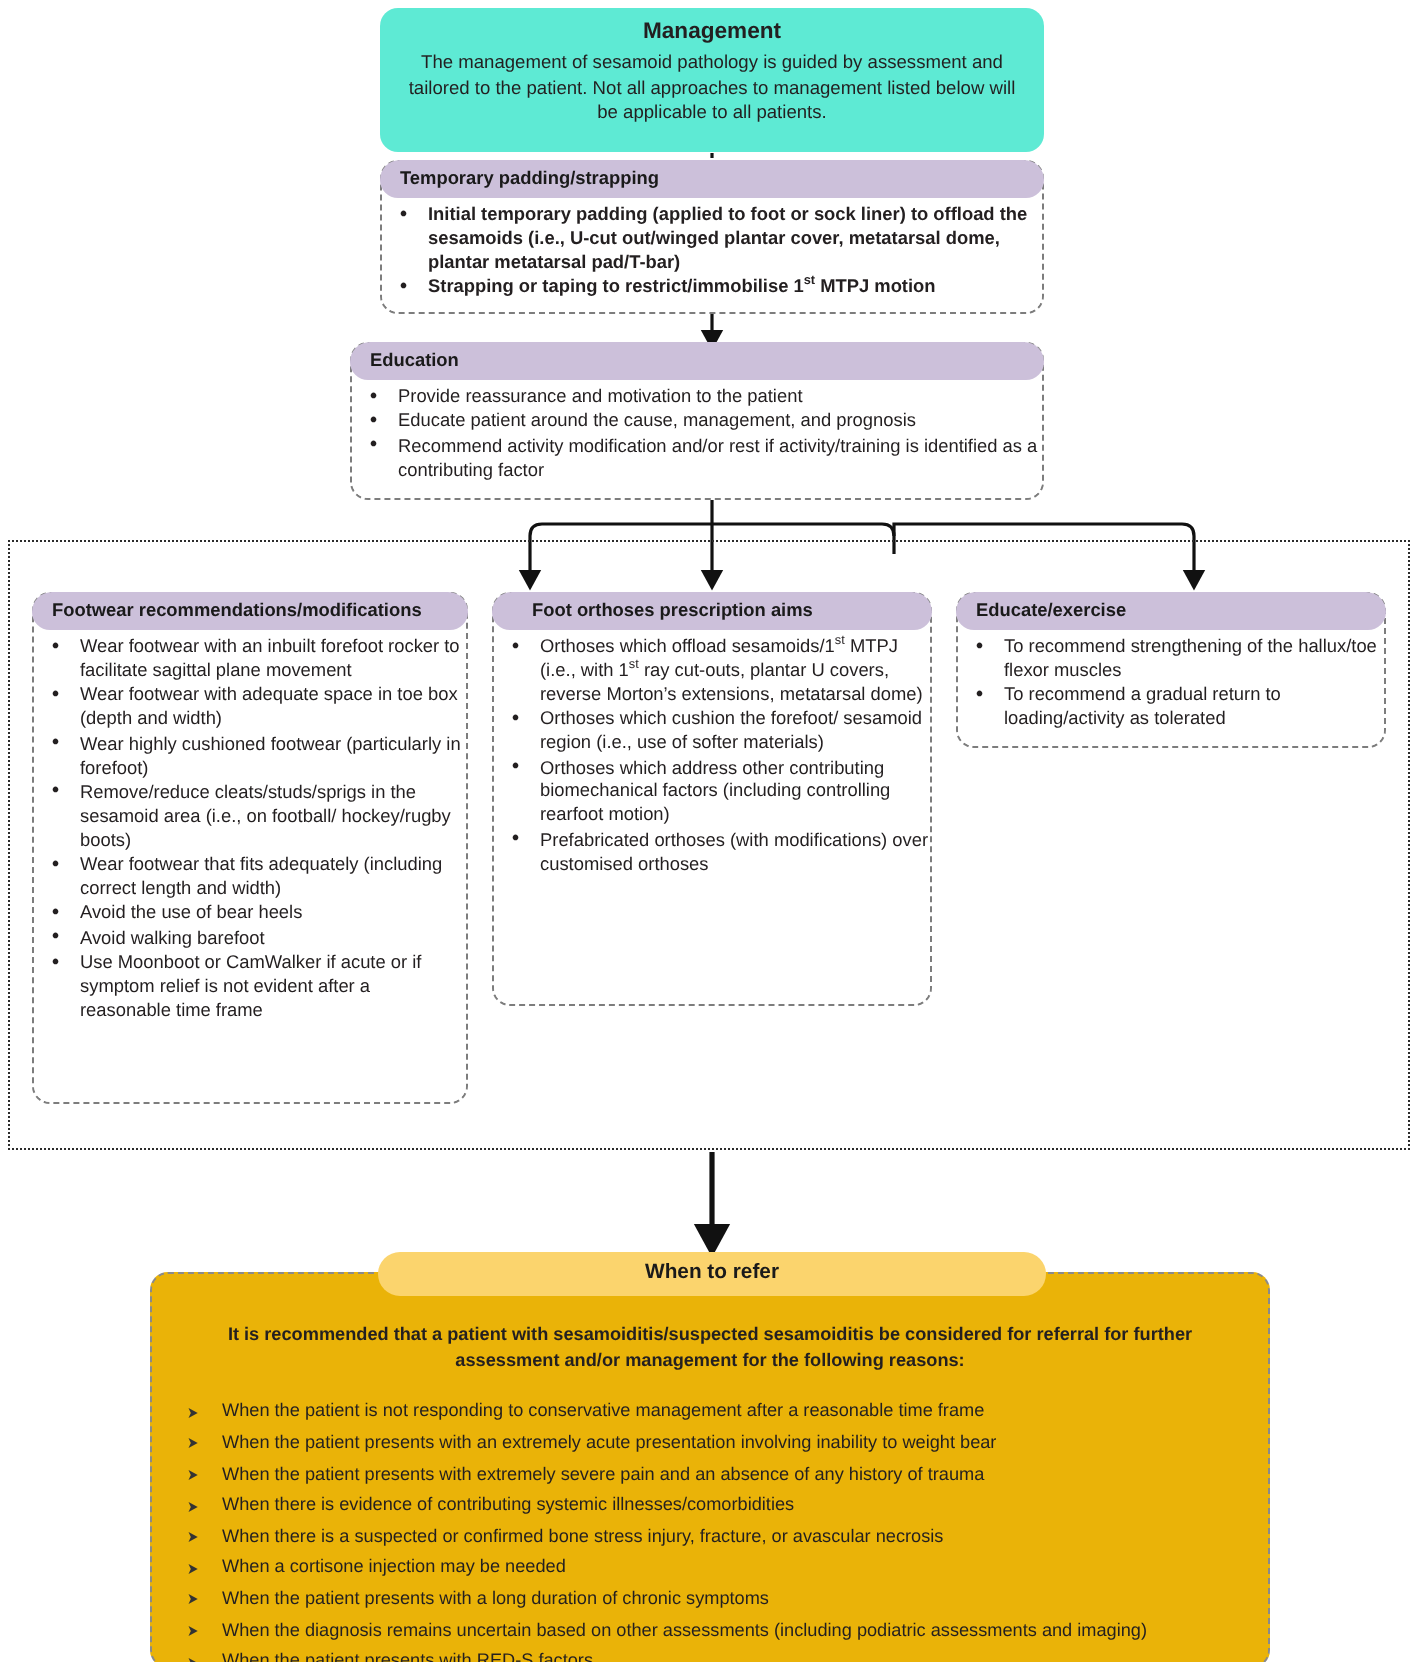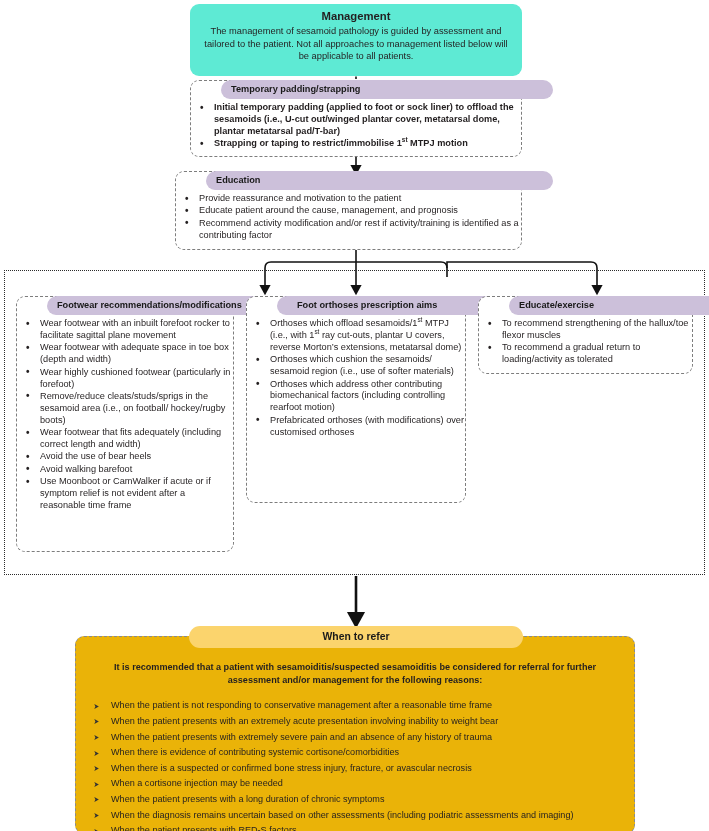--- a/index.html
+++ b/index.html
@@ -4,21 +4,20 @@
 <style>
   html,body{margin:0;padding:0;background:#ffffff;}
   body{width:709px;height:831px;font-family:"Liberation Sans",sans-serif;color:#231f20;-webkit-font-smoothing:antialiased;}
   #root{position:relative;width:709px;height:831px;overflow:hidden;}
 
   
   .pill{
     background:#ccc0da;border-radius:11px;padding:3px 10px 4px 10px;
     font-weight:bold;font-size:9.2px;line-height:12px;color:#1a1a1a;
     box-sizing:border-box;
-    margin-left:31px;
   }
   .dashbox{
     position:absolute;border:1.1px dashed #7d7d7d;border-radius:9px;
     background:#ffffff;box-sizing:border-box;
   }
   ul.blist{list-style:none;margin:0;padding:0;}
   ul.blist > li{
     position:relative;padding-left:23px;font-size:9.2px;line-height:11.9px;
     margin:0 0 0.5px 0;
   }
@@ -153,42 +152,42 @@
         <li>Avoid the use of bear heels</li>
         <li>Avoid walking barefoot</li>
         <li>Use Moonboot or CamWalker if acute or if symptom relief is not evident after a reasonable time frame</li>
       </ul>
   </div>
 
   <div id="fo" class="dashbox">
     <div class="pill">Foot orthoses prescription aims</div>
     <ul class="blist">
         <li>Orthoses which offload sesamoids/1<sup>st</sup> MTPJ (i.e., with 1<sup>st</sup> ray cut-outs, plantar U covers, reverse Morton’s extensions, metatarsal dome)</li>
-        <li>Orthoses which cushion the sesamoids/ sesamoid region (i.e., use of softer materials)</li>
+        <li>Orthoses which cushion the forefoot/ sesamoid region (i.e., use of softer materials)</li>
         <li>Orthoses which address other contributing biomechanical factors (including controlling rearfoot motion)</li>
         <li>Prefabricated orthoses (with modifications) over customised orthoses</li>
       </ul>
   </div>
 
   <div id="ae" class="dashbox">
     <div class="pill">Educate/exercise</div>
     <ul class="blist">
         <li>To recommend strengthening of the hallux/toe flexor muscles</li>
         <li>To recommend a gradual return to loading/activity as tolerated</li>
       </ul>
   </div>
 
   <div id="refer">
     <div class="ypill">When to refer</div>
     <div class="intro">It is recommended that a patient with sesamoiditis/suspected sesamoiditis be considered for referral  for further assessment and/or management for the following reasons:</div>
     <ul class="alist">
         <li>When the patient is not responding to conservative management after a reasonable time frame</li>
         <li>When the patient presents with an extremely acute presentation involving inability to weight bear</li>
         <li>When the patient presents with extremely severe pain and an absence of any history of trauma</li>
-        <li>When there is evidence of contributing systemic cortisone/comorbidities</li>
+        <li>When there is evidence of contributing systemic illnesses/comorbidities</li>
         <li>When there is a suspected or confirmed bone stress injury, fracture, or avascular necrosis</li>
         <li>When a cortisone injection may be needed</li>
         <li>When the patient presents with a long duration of chronic symptoms</li>
         <li>When the diagnosis remains uncertain based on other assessments (including podiatric assessments and imaging)</li>
         <li>When the patient presents with RED-S factors</li>
       </ul>
   </div>
 
 </div>
 

